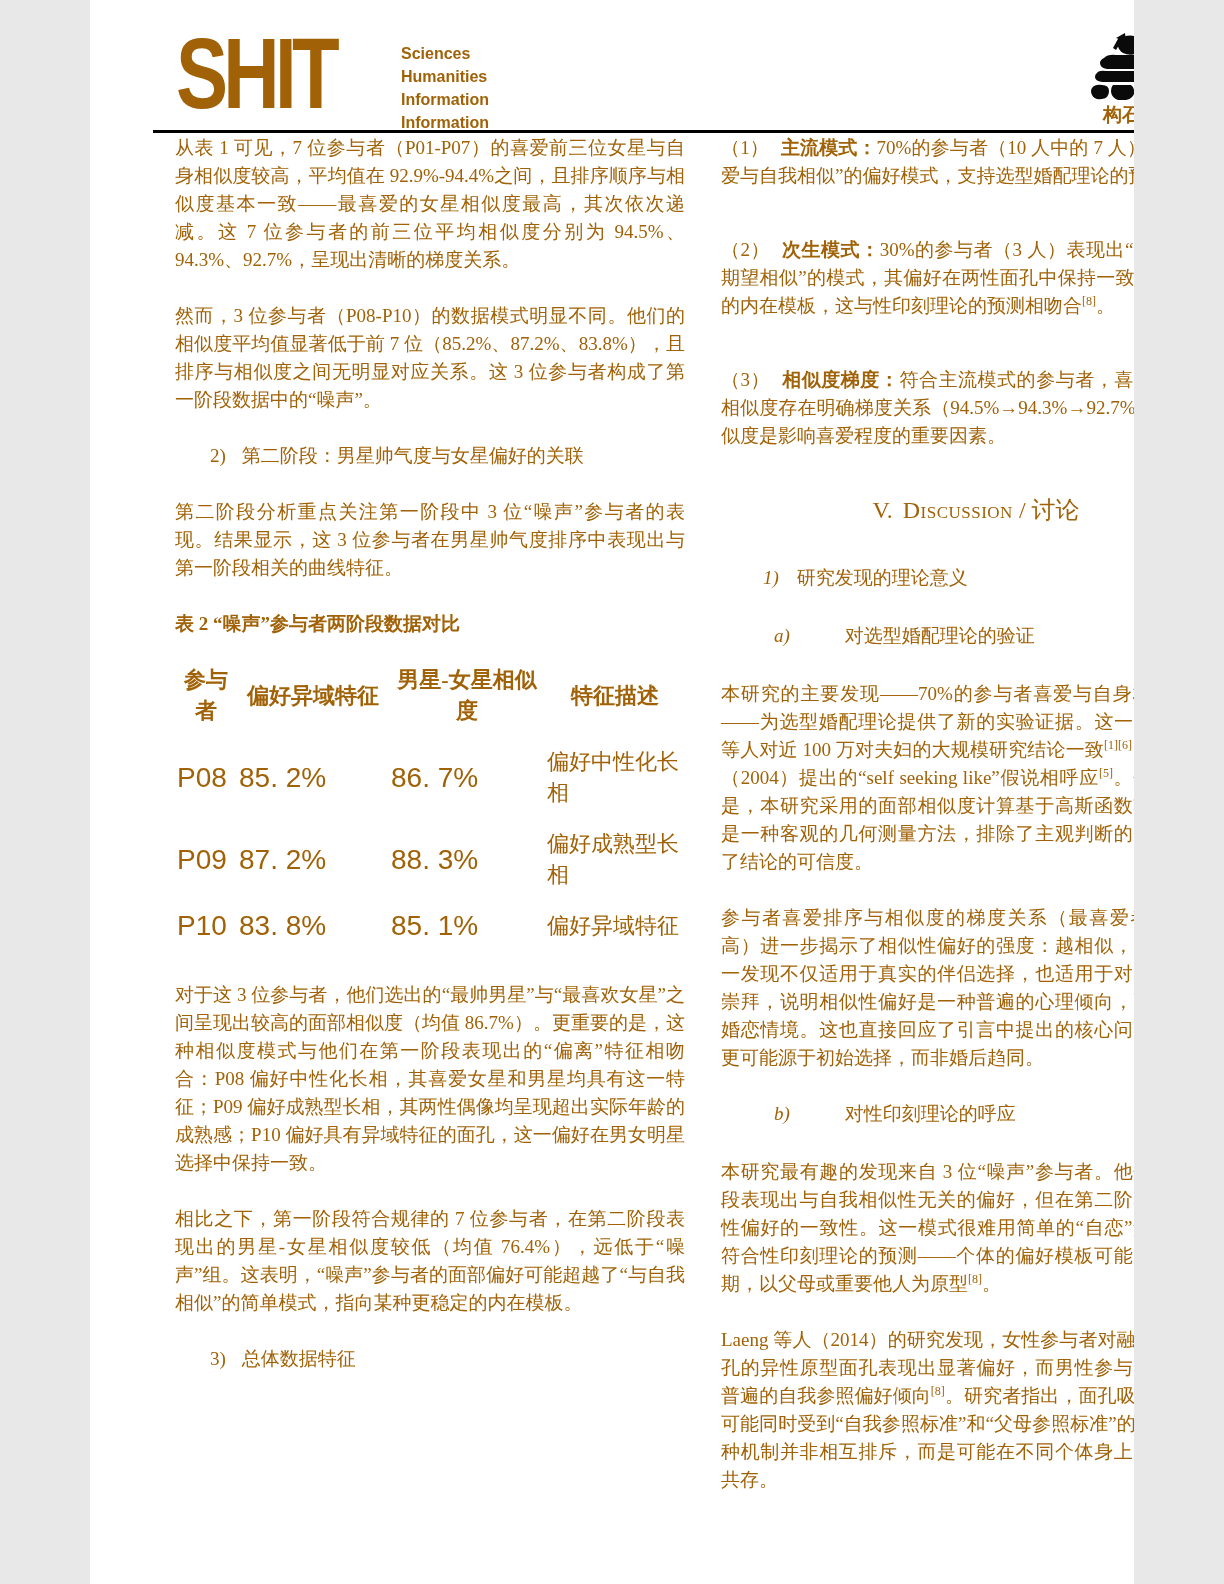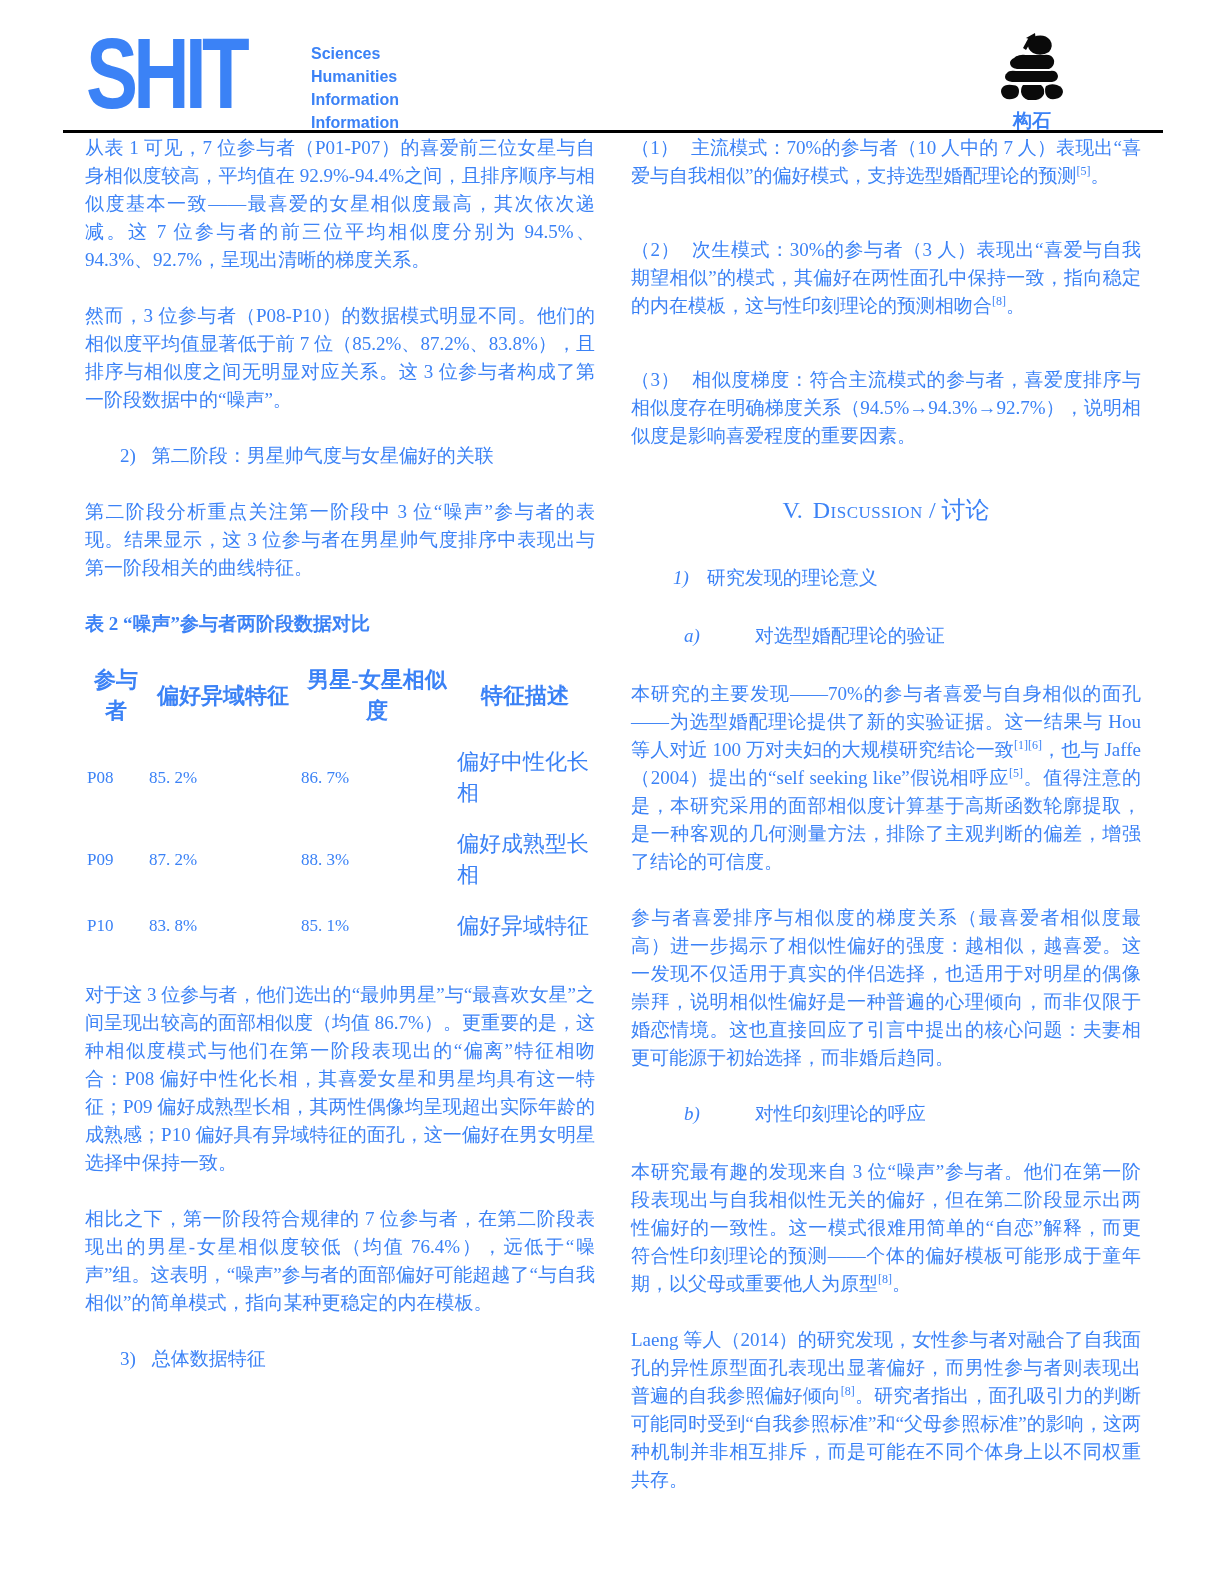--- a/index.html
+++ b/index.html
@@ -1,55 +1,55 @@
 <!DOCTYPE html>
 <html><head>
 <meta charset="utf-8">
 <style>
   html,body{margin:0;padding:0;background:#e8e8e8;}
   .page{
-    position:relative;width:1224px;height:1584px;background:#ffffff;
-    font-family:"Liberation Serif","DejaVu Serif",serif;color:#3b82f6;
+    position:relative;width:1044px;height:1584px;background:#ffffff;
+    font-family:"Liberation Serif","DejaVu Serif",serif;color:#a16207;
     margin:0 auto;overflow:hidden;
   }
   
   .logo-shit{
     position:absolute;left:86px;top:30px;
     font-family:"Liberation Sans","DejaVu Sans",sans-serif;
     font-weight:bold;font-size:100px;line-height:86px;letter-spacing:-6px;
     transform:scaleX(.78);transform-origin:left top;
   }
   .logo-sub{
     position:absolute;left:311px;top:42px;
     font-family:"Liberation Sans","DejaVu Sans",sans-serif;
     font-weight:bold;font-size:16px;line-height:23px;
   }
   .org-logo{position:absolute;left:977px;top:32px;width:110px;text-align:center;}
   .org-logo svg{display:block;margin:0 auto;}
   .org-label{
     font-family:"Liberation Sans","DejaVu Sans",sans-serif;
-    font-weight:bold;font-size:19px;line-height:20px;margin-top:7px;
+    font-weight:bold;font-size:19px;line-height:20px;margin-top:1px;
   }
   .rule{position:absolute;left:63px;top:130px;width:1100px;height:3px;background:#000;}
   
   .columns{position:absolute;left:85px;top:134px;width:1056px;display:flex;gap:36px;}
   .col{width:510px;font-size:19px;line-height:28px;text-align:justify;}
   .col p{margin:0 0 28px 0;}
   .num-heading{margin:0 0 28px 0;padding-left:35px;}
   .num-heading .num{margin-right:16px;}
   .caption{font-weight:bold;margin:2px 0 20px 0;}
   
   table.tbl{border-collapse:collapse;width:100%;margin:0 0 30px 0;font-size:22px;line-height:31px;}
   table.tbl th{font-weight:bold;text-align:center;vertical-align:middle;padding:6px 2px 10px 2px;}
   table.tbl td{text-align:left;vertical-align:middle;padding:10px 2px;}
   .c1{width:62px;} .c2{width:152px;} .c3{width:156px;} .c4{width:140px;}
-  td.mono{font-family:Liberation Serif, serif;font-size:17px;margin-left:8px;}
+  td.mono{font-family:Liberation Sans, sans-serif;font-size:28px;margin-left:8px;}
   
   .r-item{margin:0 0 46px 0 !important;}
-  .b{font-weight:normal;margin-left:12px;}
+  .b{font-weight:bold;margin-left:12px;}
   .sup{font-size:12px;vertical-align:7px;line-height:0;letter-spacing:0;}
   .disc-heading{text-align:center;margin:2px 0 40px 0;font-size:24px;}
   .disc-heading .smallcaps{font-variant:small-caps;letter-spacing:.5px;}
   .disc-heading .num{margin-right:10px;}
   .sub1{margin:0 0 30px 0;padding-left:42px;}
   .sub1 .num{font-style:italic;margin-right:18px;}
   .sub2{margin:0 0 30px 0;padding-left:53px;}
   .sub2 .num{font-style:italic;margin-right:55px;}
 </style>
 </head>

